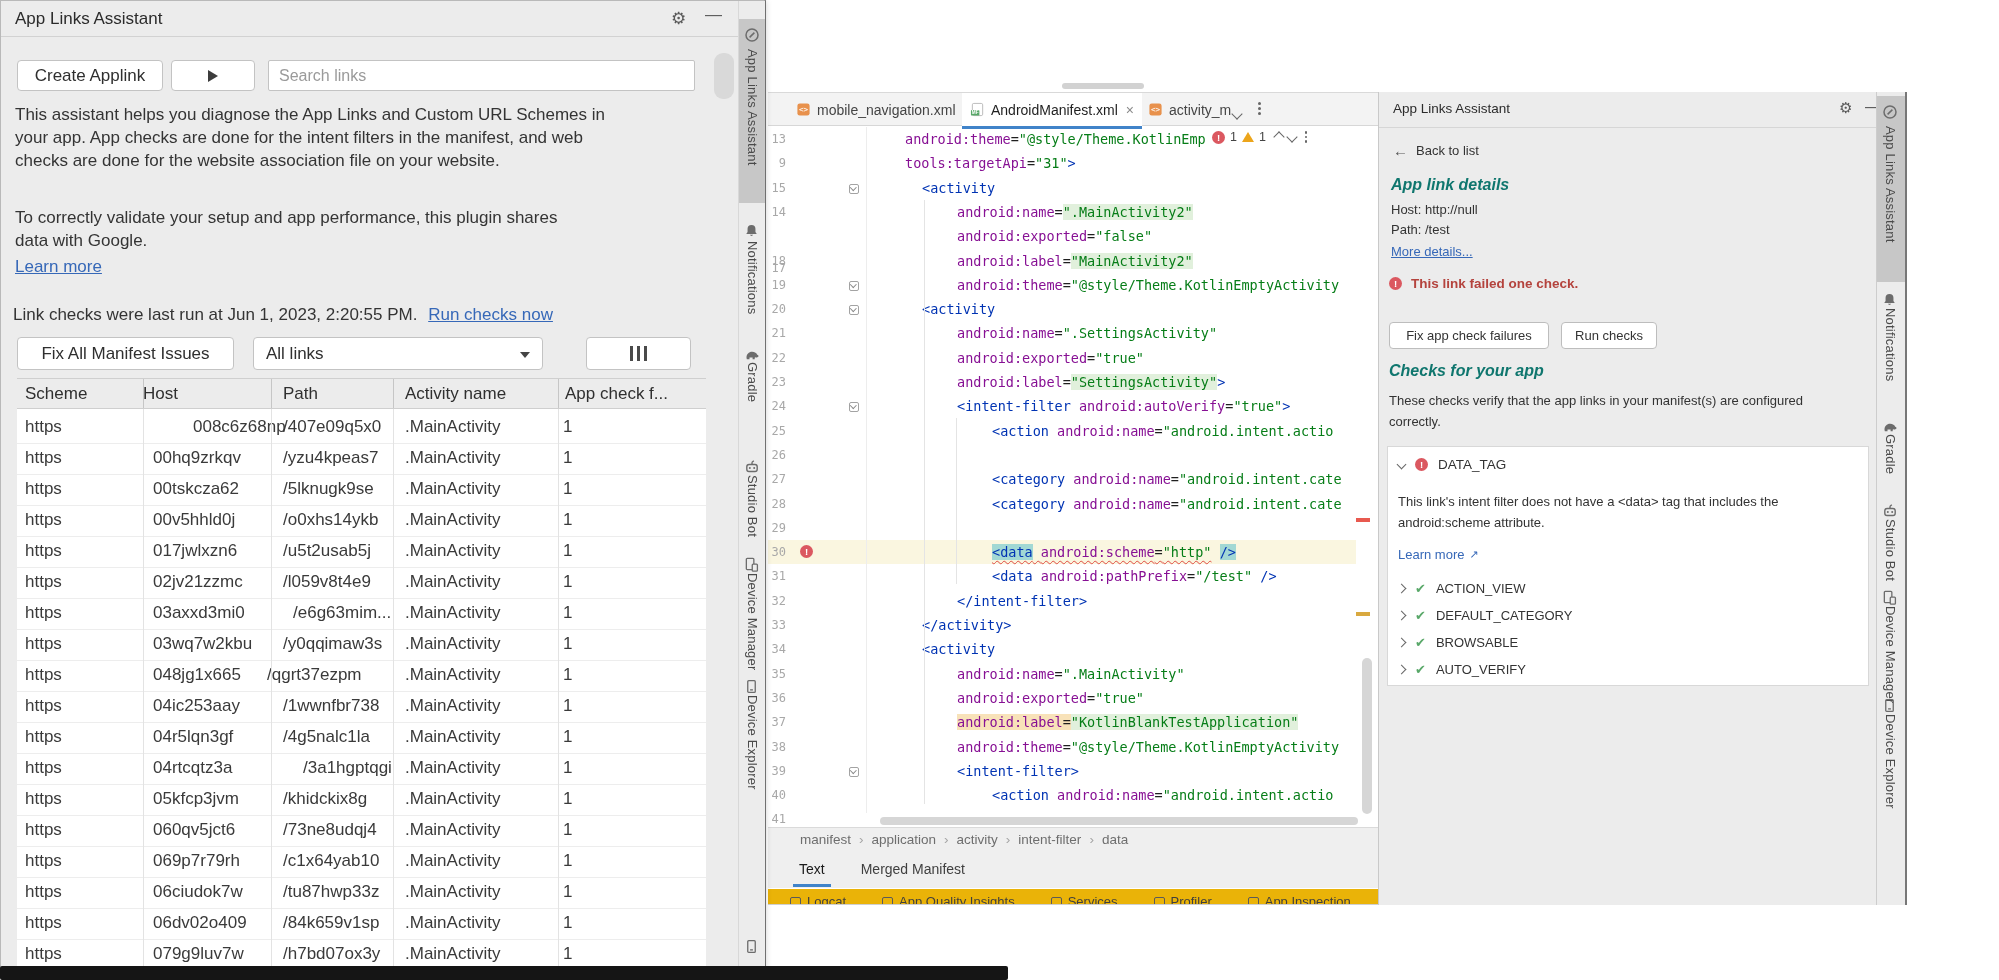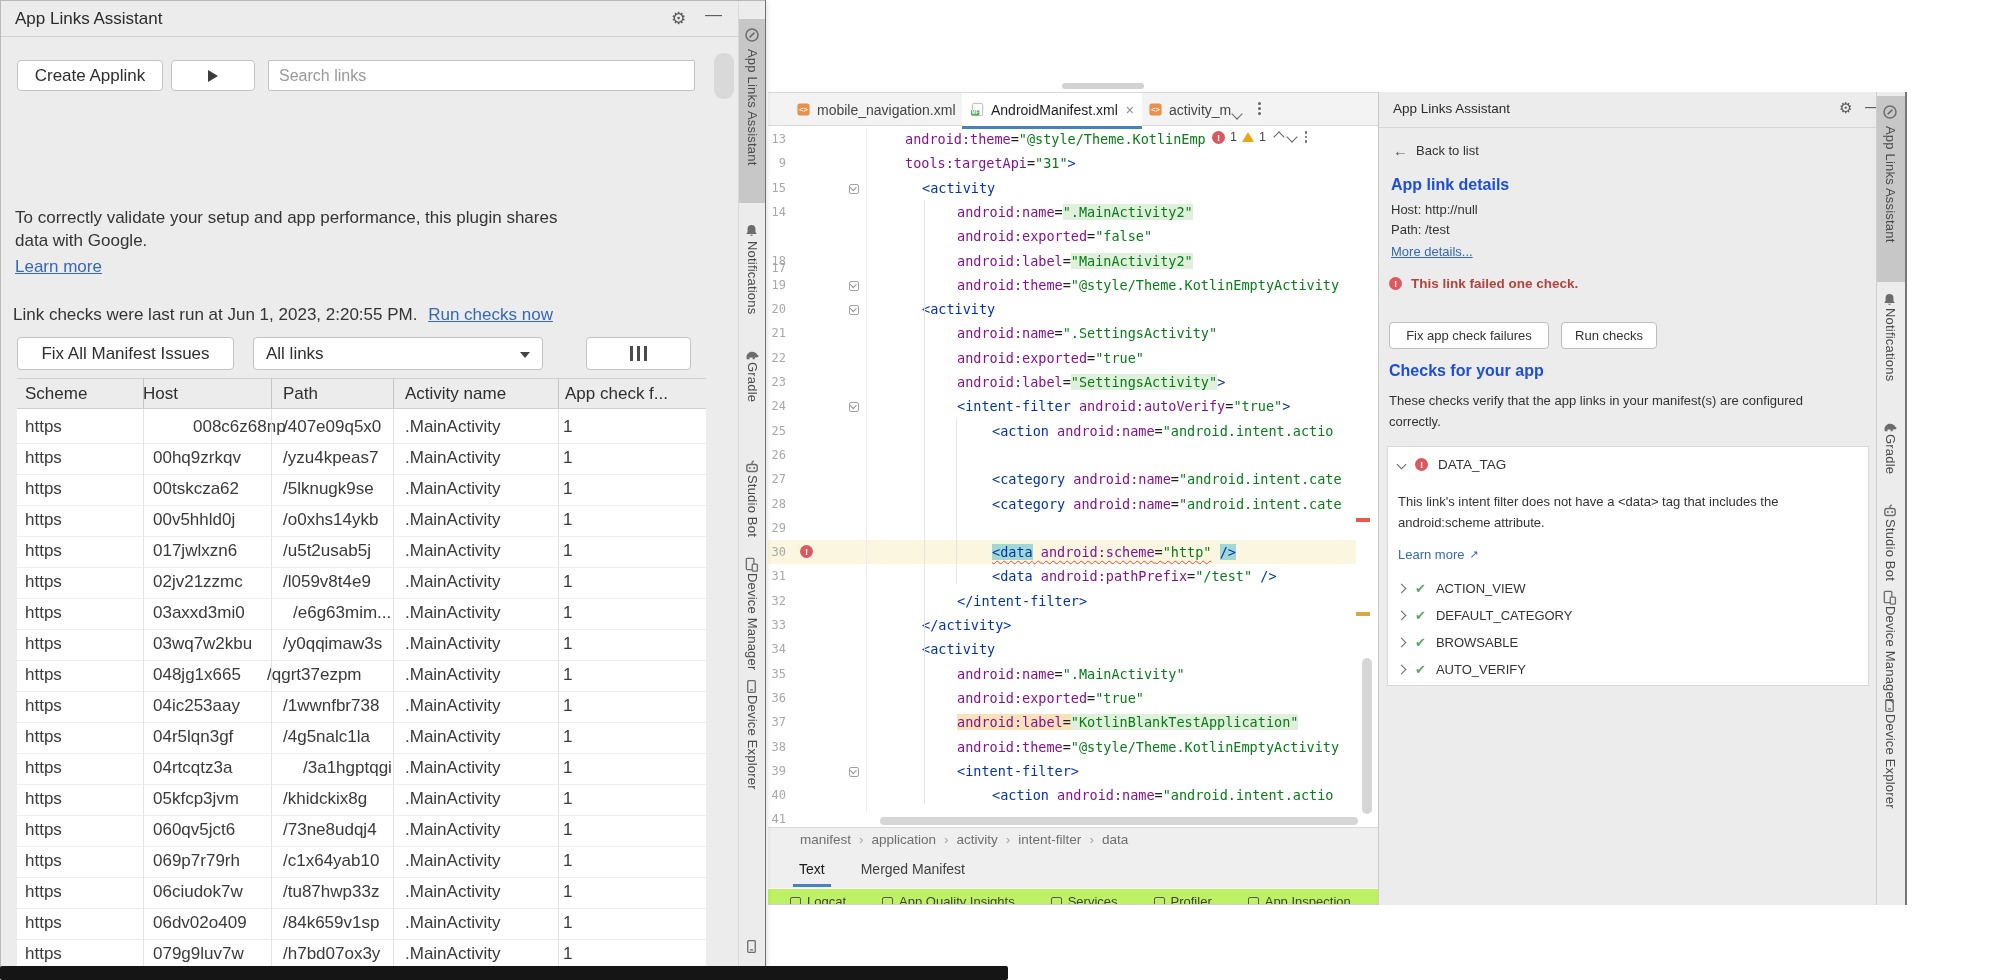--- a/index.html
+++ b/index.html
@@ -64,31 +64,31 @@
   .warn-tri{width:0;height:0;border-bottom:10px solid #ECA51B;border-left:6px solid transparent;border-right:6px solid transparent;}
   .foldbox{position:absolute;width:8px;height:8px;border:1px solid #A3A3A3;border-radius:2px;background:#FFF;}
   .guide{position:absolute;width:1px;background:#E4E4E4;}
   .crumbbar{position:absolute;left:768px;top:827px;width:610px;height:26px;background:#EFEFEF;border-top:1px solid #DADADA;box-sizing:border-box;}
   .crumbs{position:absolute;left:32px;top:4px;display:flex;gap:8px;font-size:13.5px;color:#6E6E6E;justify-content:flex-end;}
   .crumb-sep{color:#A5A5A5;}
   .btabs{position:absolute;left:793px;top:853px;height:34px;display:flex;gap:24px;align-items:stretch;}
   .btab{display:flex;align-items:center;padding:0 6px;font-size:14px;color:#3F3F3F;cursor:pointer;border-bottom:3px solid transparent;}
   .btab.active{color:#1A1A1A;border-bottom-color:#4083C9;}
   .btabs-bg{position:absolute;left:768px;top:853px;width:610px;height:35px;background:#EFEFEF;}
-  .dock{position:absolute;left:768px;top:889px;width: 610px;height:15px;overflow:hidden;background:#bef264;}
+  .dock{position:absolute;left:768px;top:889px;width: 610px;height:15px;overflow:hidden;background:#eab308;}
   .dock-inner{display:flex;gap:36px;margin-left:22px;font-size:13px;color:#3F3F3F;line-height:26px;}
   .dock-item{display:flex;align-items:center;gap:6px;white-space:nowrap;}
   .dock-glyph{width:9px;height:9px;border:1.5px solid #5A5A5A;border-radius:2px;flex:none;}
   
   #rp{position:absolute;left:1378px;top:92px;width:498px;height:813px;background:#ECECEC;border-left:1px solid #C9C9C9;box-sizing:border-box;}
   #rp *{box-sizing:border-box;}
   .rp-header{position:absolute;left:0;top:0;width:100%;height:36px;border-bottom:1px solid #D6D6D6;}
   .rp-title{position:absolute;left:14px;top:9px;font-size:13.5px;color:#2B2B2B;}
   .rp-text{font-size:13px;color:#333;}
-  .rp-h{font-size:16px;font-weight:600;color:#1d4ed8;}
+  .rp-h{font-size:16px;font-weight:600;color:#0f766e;font-style:italic;}
   .rbtn{position:absolute;display:flex;align-items:center;justify-content:center;background:#FFF;border:1px solid #BDBDBD;
         border-radius:4px;font-size:13px;color:#333;cursor:pointer;}
   .failed-text{font-size:13.5px;font-weight:600;color:#B4433D;}
   .card{position:absolute;left:8px;top:354px;width:482px;height:240px;background:#FFF;border:1px solid #D8D8D8;}
   .check-row{position:absolute;left:10px;display:flex;align-items:center;gap:10px;font-size:13px;color:#333;cursor:pointer;}
   .greencheck{color:#59A869;font-size:13px;}
   .mini-link{color:#3668B8;font-size:13px;cursor:pointer;}
   .darkline{position:absolute;background:#777;}
   .blackbar{position:absolute;left:0;top:966px;width:1008px;height:14px;background:#151515;border-radius:2px;z-index:30;}
 </style>
@@ -389,20 +389,21 @@
       <span class="winicon" style="left:670px;">⚙</span>
       <span class="winicon" style="left:704px;top:4px;">—</span>
     </div>
 
     <button class="btn" style="left:16px;top:59px;width:146px;height:31px;">Create Applink</button>
     <button class="btn" style="left:170px;top:59px;width:84px;height:31px;">
       <span class="play-tri"></span>
     </button>
     <input id="lw-search" placeholder="Search links" style="">
 
+    <div class="para" style="top:102px;">This assistant helps you diagnose the App Links and Custom URL Schemes in<br>your app. App checks are done for the intent filters in the manifest, and web<br>checks are done for the website association file on your website.</div>
     <div class="para" style="top:205px;">To correctly validate your setup and app performance, this plugin shares<br>data with Google.</div>
     <span class="abs link" style="left:14px;top:256px;font-size:17px;">Learn more</span>
 
     <div class="lastrun">
       <span>Link checks were last run at Jun 1, 2023, 2:20:55 PM.</span>
       <span class="link" style="margin-left:6px;">Run checks now</span>
     </div>
 
     <button class="btn" style="left:16px;top:336px;width:217px;height:33px;">Fix All Manifest Issues</button>
     <div class="btn" style="left:252px;top:336px;width:290px;height:33px;justify-content:flex-start;padding:0 12px;">

